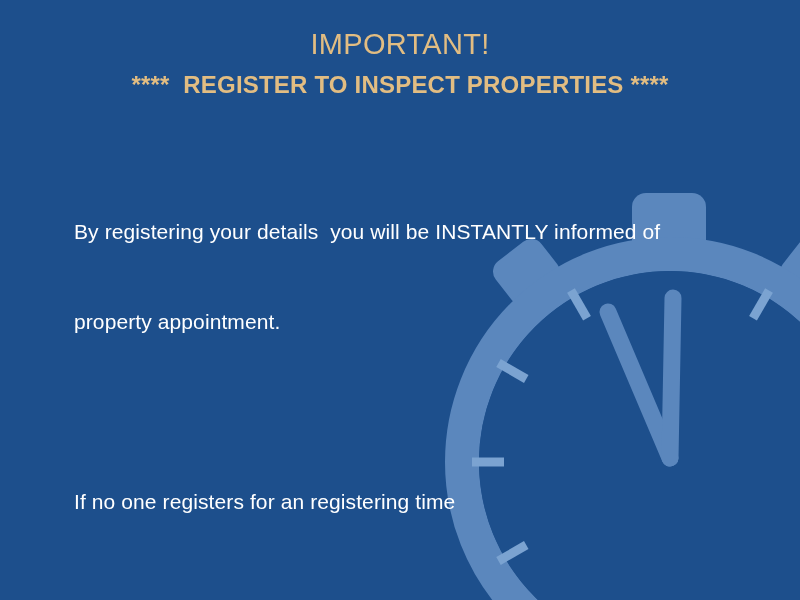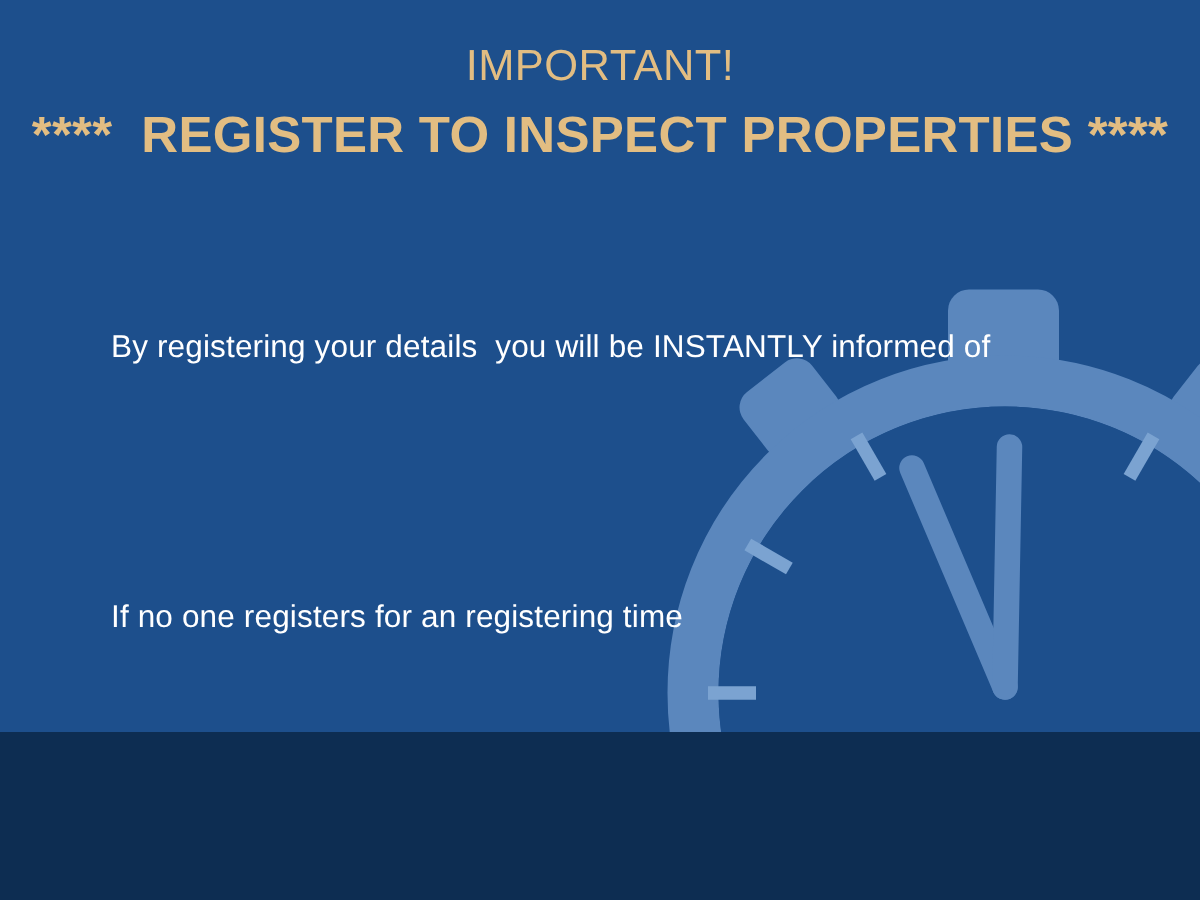--- a/index.html
+++ b/index.html
@@ -3,21 +3,21 @@
 <meta charset="utf-8">
 <style>
   html, body {
     margin: 0;
     padding: 0;
     background: #0d2d52;
   }
   #slide {
     position: relative;
     width: 800px;
-    height: 488px;
+    height: 600px;
     background: #1d4f8c;
     overflow: hidden;
     font-family: "Liberation Sans", sans-serif;
     -webkit-font-smoothing: antialiased;
   }
 
   
   #clock-art {
     position: absolute;
     left: 0;
@@ -38,21 +38,21 @@
   .headline-1 {
     color: #e2bd82;
     font-size: 29px;
     font-weight: 400;
     letter-spacing: 0.3px;
     line-height: 1.15;
     margin: 0;
   }
   .headline-2 {
     color: #e2bd82;
-    font-size: 34px;
+    font-size: 24px;
     font-weight: 700;
     letter-spacing: 0.2px;
     line-height: 1.15;
     margin: 10px 0 0 0;
     white-space: pre;
     text-align: center;
   }
 
   
   .body-block {
@@ -124,20 +124,21 @@
 
   <div class="heading-block">
     <div class="headline-1">IMPORTANT!</div>
     <div class="headline-2">****  REGISTER TO INSPECT PROPERTIES ****</div>
   </div>
 
   <div class="body-block">
 
     <p class="para">
       <span class="line">By registering your details  you will be INSTANTLY informed of</span>
+      <span class="line">property appointment.</span>
     </p>
 
     <p class="para gap-before">
       <span class="line">If no one registers for an registering time</span>
       
     </p>
 
   </div>
 
 </div>

